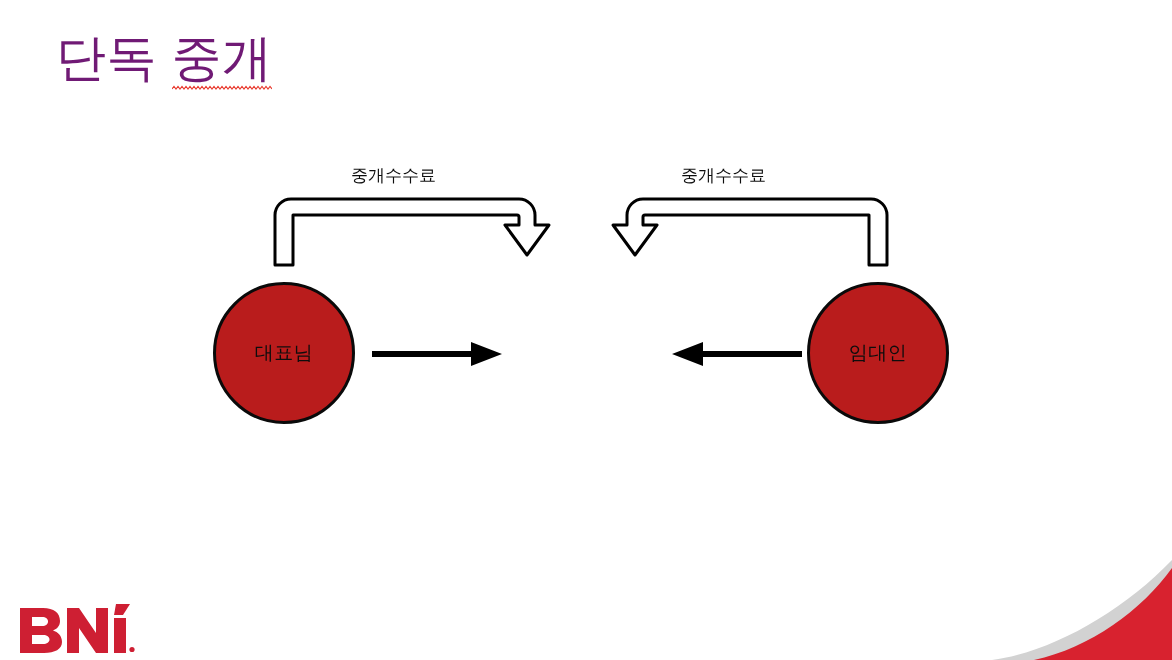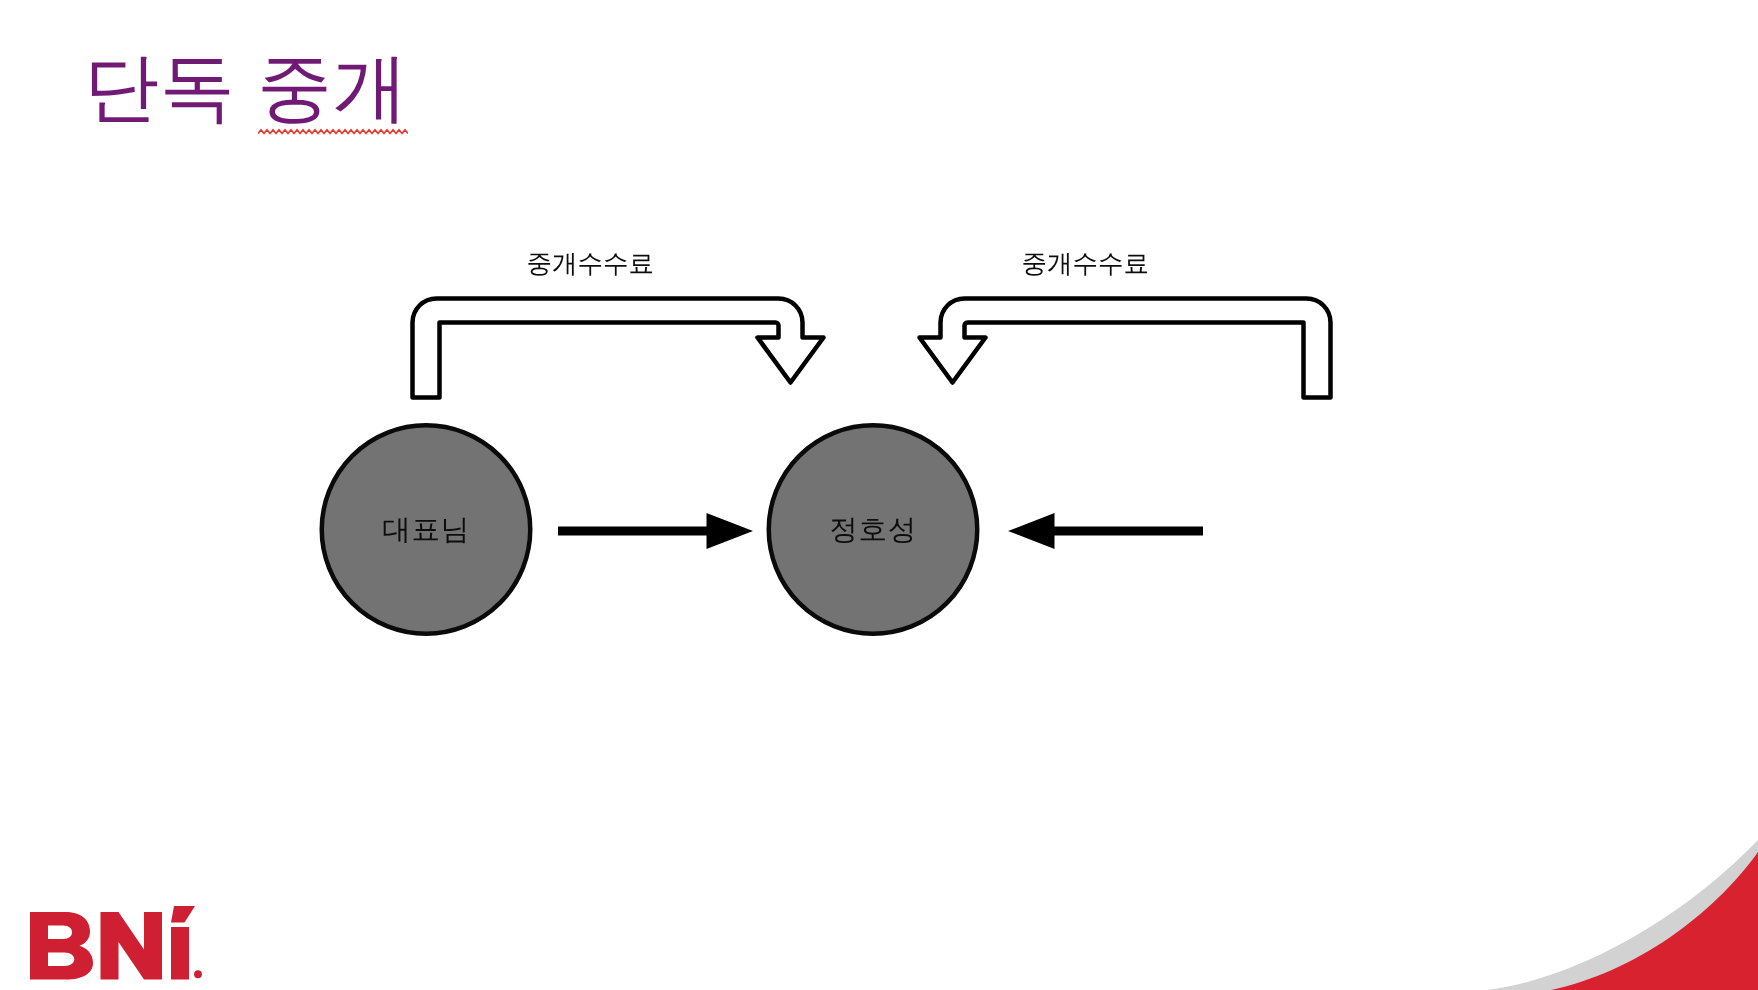--- a/index.html
+++ b/index.html
@@ -59,21 +59,21 @@
     text-align: center;
   }
   #fee-label-left  { left: 351px; top: 140px; }
   #fee-label-right { left: 681px; top: 140px; }
 
   .node-circle {
     position: absolute;
     width: 142px;
     height: 142px;
     border-radius: 50%;
-    background: #737373;
+    background: #b91c1c;
     border: 3px solid #0a0a0a;
     box-sizing: border-box;
     display: flex;
     align-items: center;
     justify-content: center;
   }
   .node-circle .node-label {
     font-size: 19px;
     color: #0d0d0d;
     letter-spacing: 0.5px;
@@ -160,22 +160,22 @@
     <path d="M 0,13 L 99,13 L 99,4 L 130,16 L 99,28 L 99,19 L 0,19 Z" fill="#000000"></path>
   </svg>
 
   <svg class="straight-arrow" id="straight-arrow-right-to-center" width="132" height="32" viewBox="0 0 132 32" xmlns="http://www.w3.org/2000/svg">
     <path d="M 132,13 L 33,13 L 33,4 L 2,16 L 33,28 L 33,19 L 132,19 Z" fill="#000000"></path>
   </svg>
 
   <div class="node-circle" id="node-left">
     <span class="node-label">대표님</span>
   </div>
-  <div class="node-circle" id="node-center">
-    <span class="node-label">정호성</span>
+  <div class="node-circle" id="node-right">
+    <span class="node-label">임대인</span>
   </div>
 
 </div>
 
 <svg id="bni-logo" width="118" height="50" viewBox="0 0 118 50" xmlns="http://www.w3.org/2000/svg">
 
   <path d="M2,4 L25,4 C36,4 42,9 42,17 C42,22 39,25 35,26.5 C40,28 44,32 44,38
            C44,45 37,49 26,49 L2,49 Z
            M14,13 L14,22 L24,22 C28,22 30,20 30,17.5 C30,15 28,13 24,13 Z
            M14,31 L14,40 L25,40 C29,40 31.5,38 31.5,35.5 C31.5,33 29,31 25,31 Z" fill="#ce1f33"></path>

